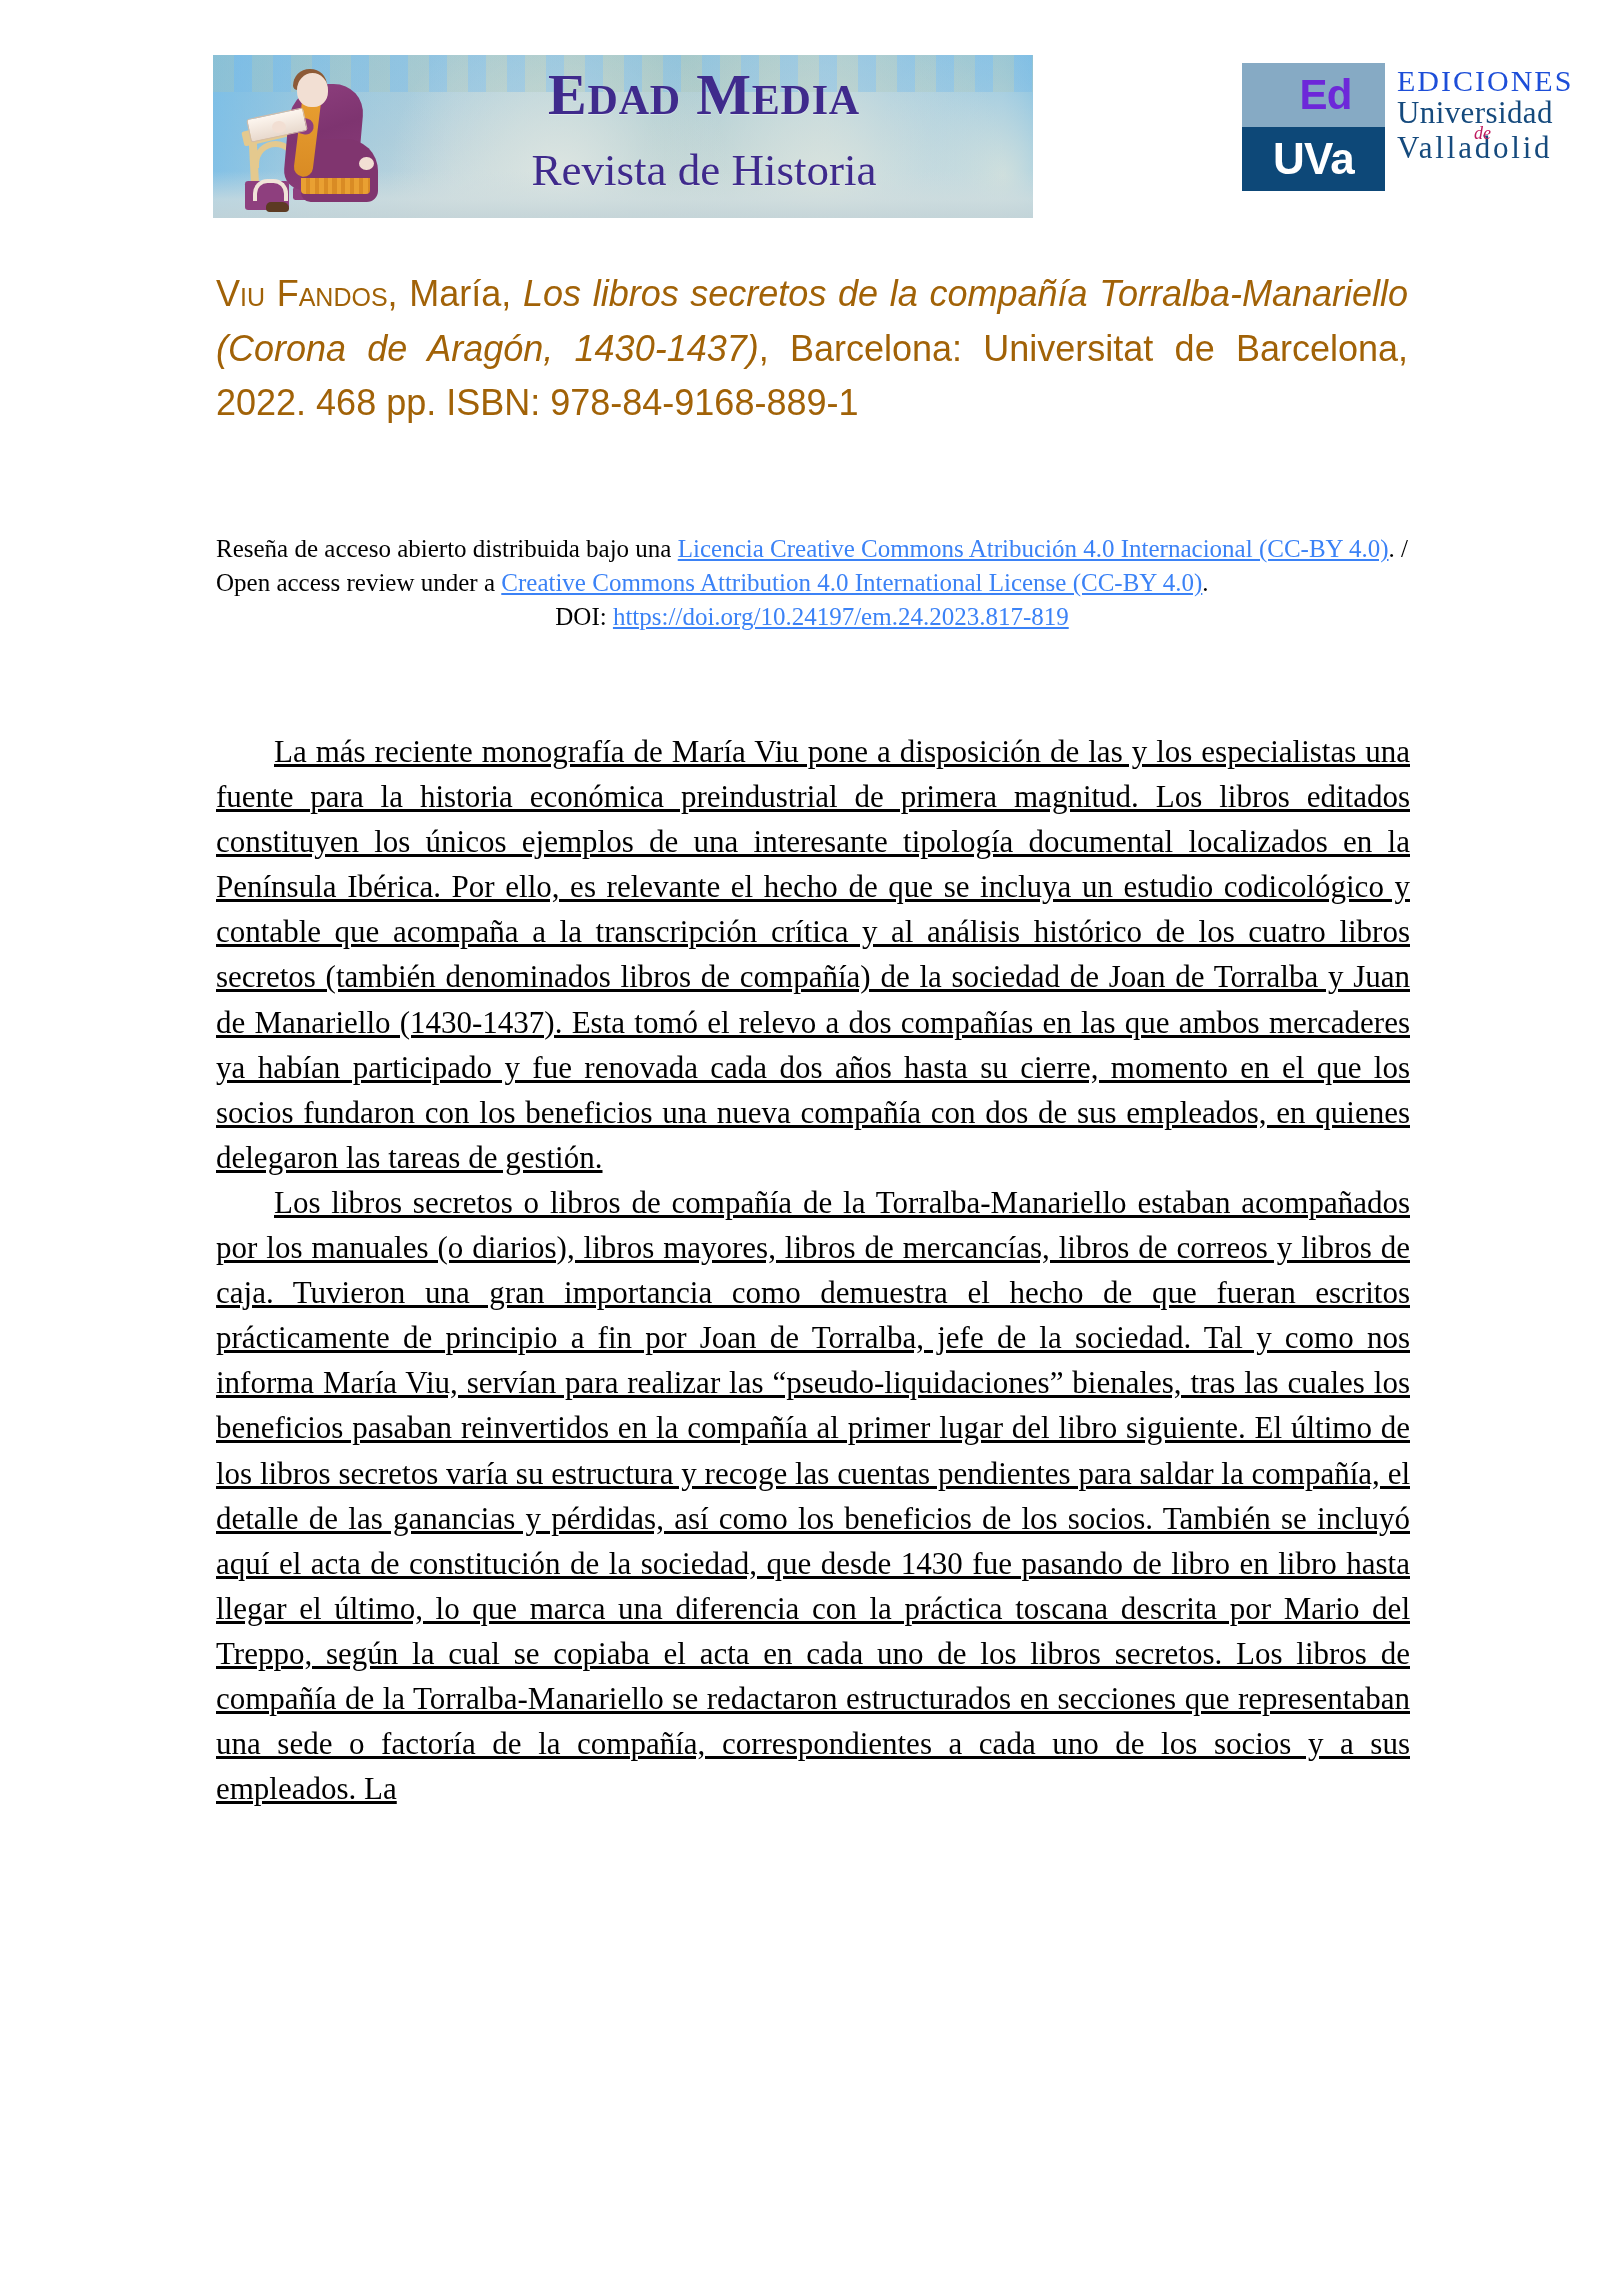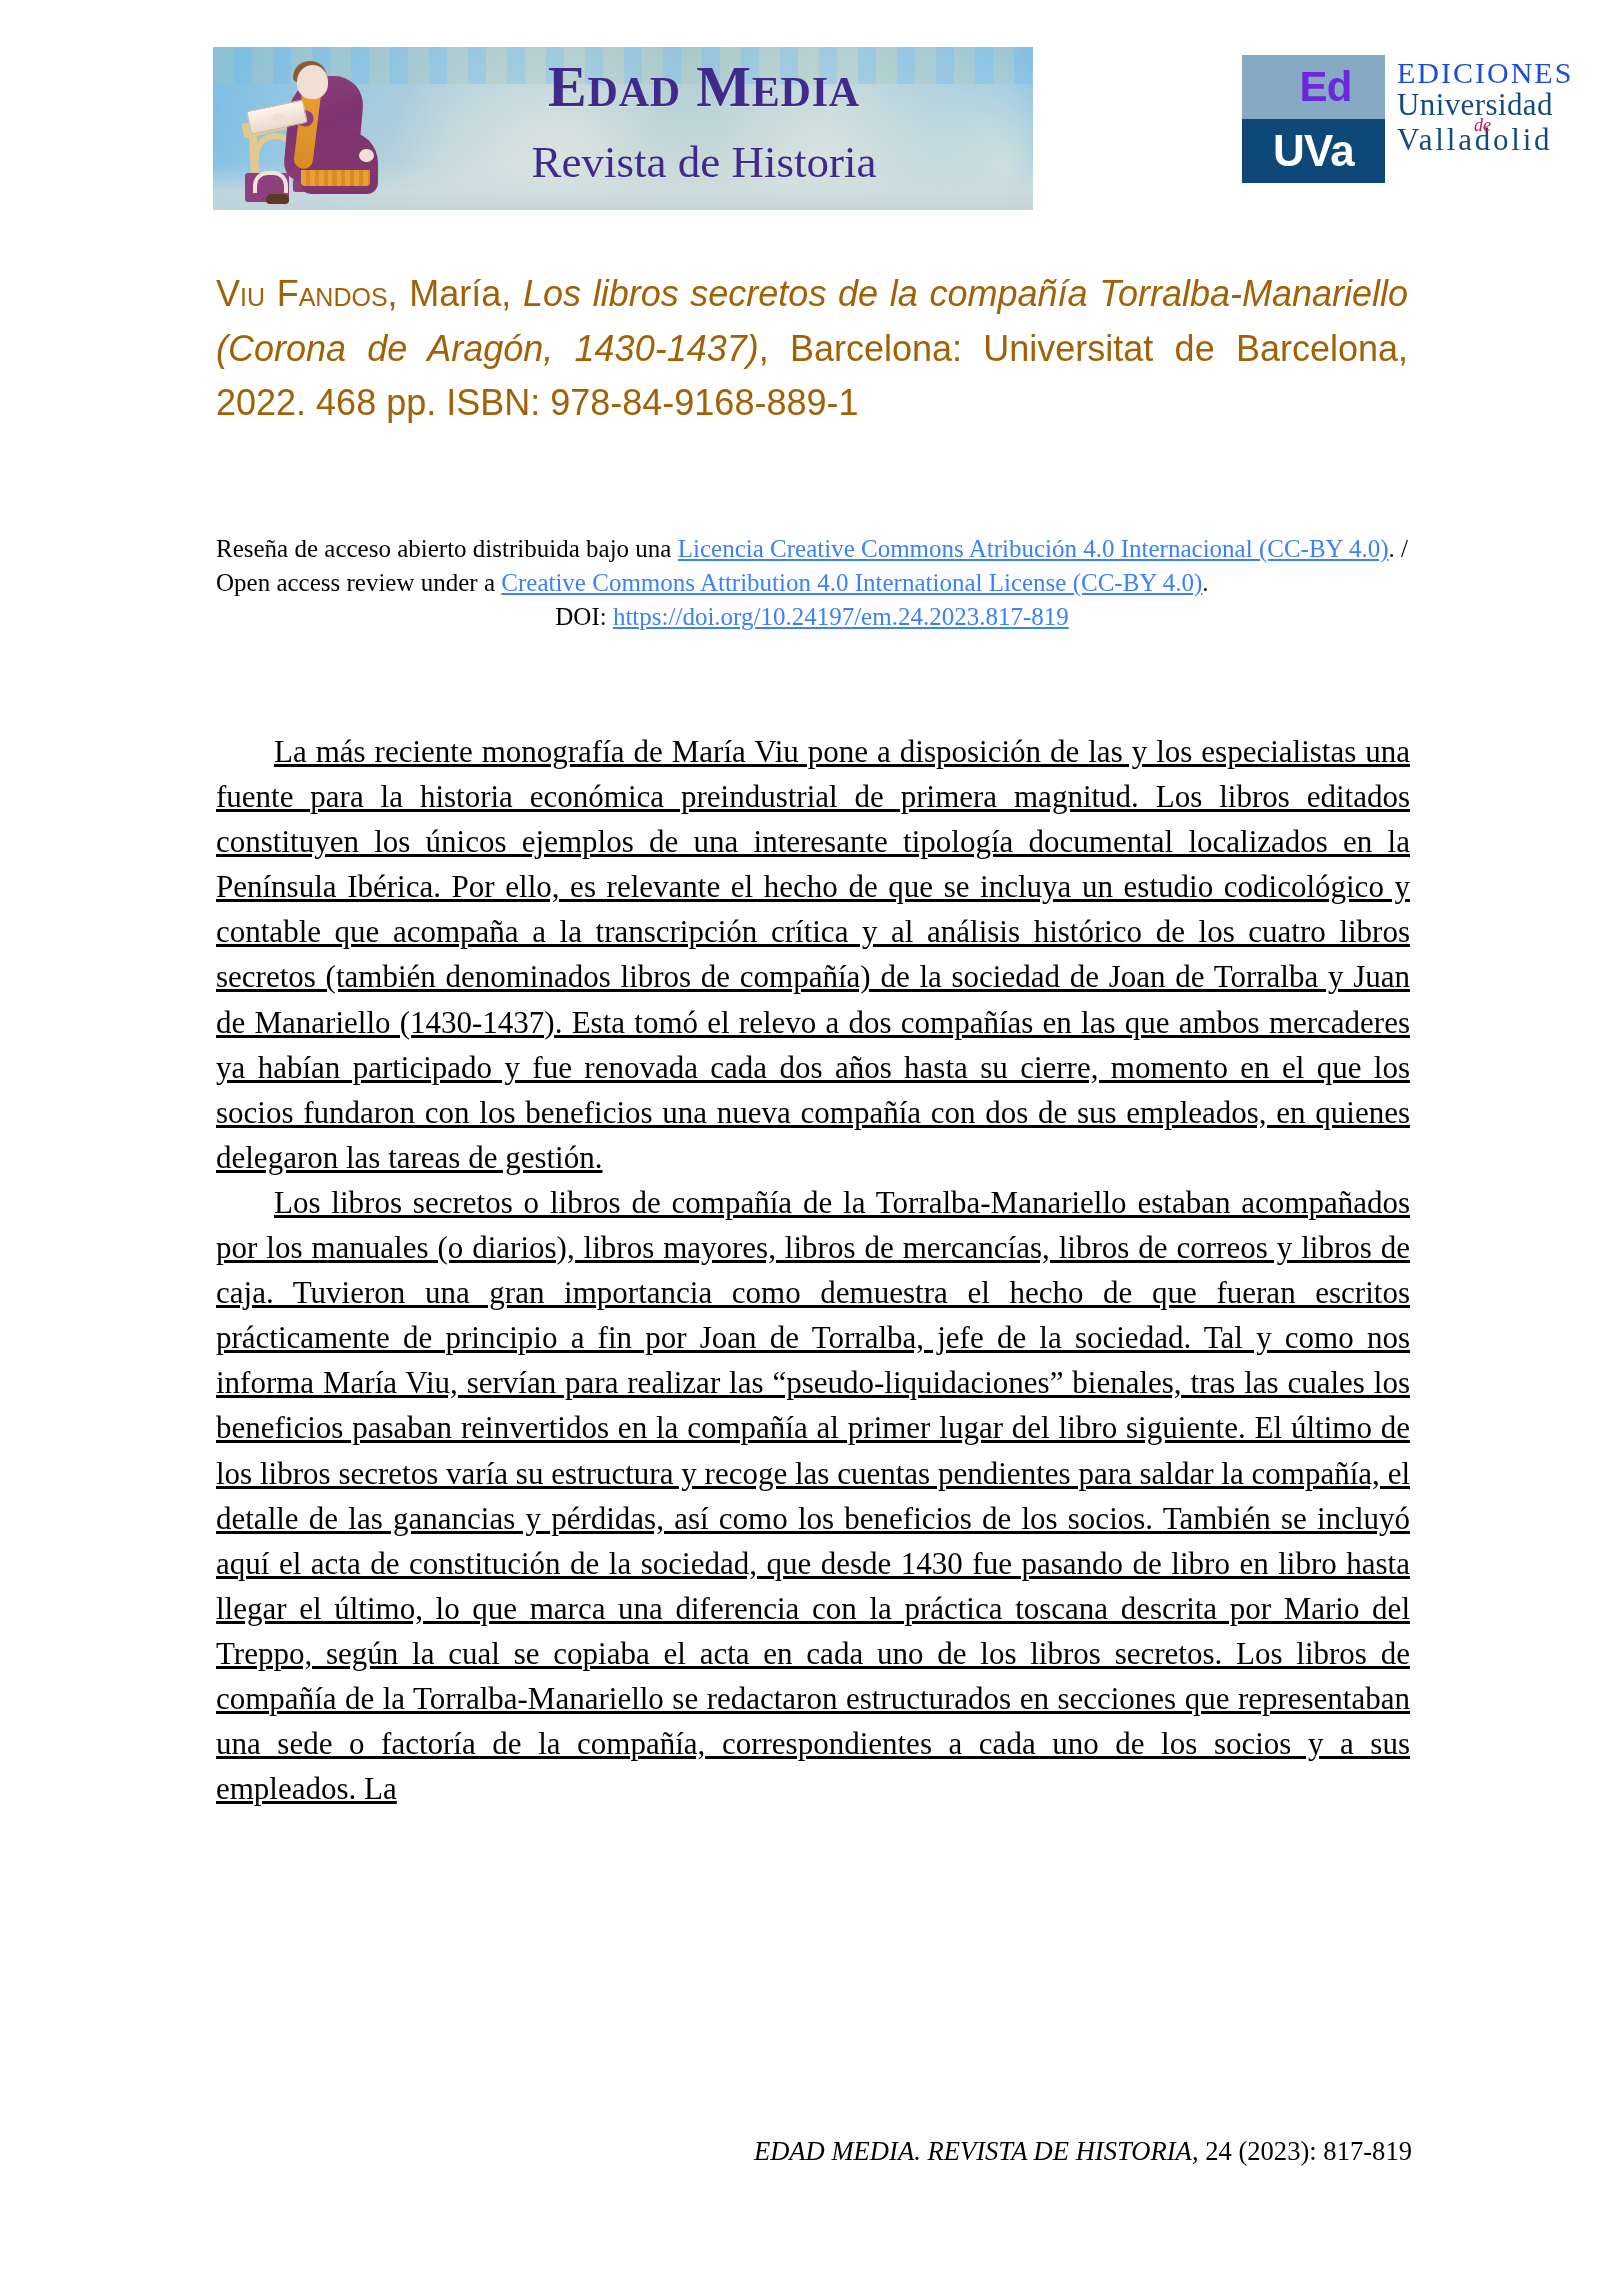--- a/index.html
+++ b/index.html
@@ -17,21 +17,21 @@
   .page {
     position: relative;
     width: 1618px;
     height: 2284px;
     background: #fff;
   }
 
   
   .header {
     position: absolute;
-    top: 0; left: 0;
+    top: 8px; left: 0;
     width: 1474px;
     height: 242px;
   }
 
   
   .masthead {
     position: absolute;
     left: 213px;
     top: 47px;
     width: 820px;
@@ -385,17 +385,16 @@
     <span>Reseña de acceso abierto distribuida bajo una </span><a class="lnk" href="#">Licencia Creative Commons Atribución 4.0 Internacional (CC-BY 4.0)</a><span>. / Open access review under a </span><a class="lnk" href="#">Creative Commons Attribution 4.0 International License (CC-BY 4.0)</a><span>.</span>
     <div class="doi-line"><span>DOI: </span><a class="lnk" href="#">https://doi.org/10.24197/em.24.2023.817-819</a></div>
   </div>
 
   <div class="body-text">
     <p>La más reciente monografía de María Viu pone a disposición de las y los especialistas una fuente para la historia económica preindustrial de primera magnitud. Los libros editados constituyen los únicos ejemplos de una interesante tipología documental localizados en la Península Ibérica. Por ello, es relevante el hecho de que se incluya un estudio codicológico y contable que acompaña a la transcripción crítica y al análisis histórico de los cuatro libros secretos (también denominados libros de compañía) de la sociedad de Joan de Torralba y Juan de Manariello (1430-1437). Esta tomó el relevo a dos compañías en las que ambos mercaderes ya habían participado y fue renovada cada dos años hasta su cierre, momento en el que los socios fundaron con los beneficios una nueva compañía con dos de sus empleados, en quienes delegaron las tareas de gestión.</p>
     <p>Los libros secretos o libros de compañía de la Torralba-Manariello estaban acompañados por los manuales (o diarios), libros mayores, libros de mercancías, libros de correos y libros de caja. Tuvieron una gran importancia como demuestra el hecho de que fueran escritos prácticamente de principio a fin por Joan de Torralba, jefe de la sociedad. Tal y como nos informa María Viu, servían para realizar las “pseudo-liquidaciones” bienales, tras las cuales los beneficios pasaban reinvertidos en la compañía al primer lugar del libro siguiente. El último de los libros secretos varía su estructura y recoge las cuentas pendientes para saldar la compañía, el detalle de las ganancias y pérdidas, así como los beneficios de los socios. También se incluyó aquí el acta de constitución de la sociedad, que desde 1430 fue pasando de libro en libro hasta llegar el último, lo que marca una diferencia con la práctica toscana descrita por Mario del Treppo, según la cual se copiaba el acta en cada uno de los libros secretos. Los libros de compañía de la Torralba-Manariello se redactaron estructurados en secciones que representaban una sede o factoría de la compañía, correspondientes a cada uno de los socios y a sus empleados. La</p>
   </div>
 
   <div class="footer">
-    <div><span class="ital">EDAD MEDIA. REVISTA DE HISTORIA</span><span>, 24 (2023): 817-819</span></div>
   </div>
 
 </div>
 
 
 </body></html>

